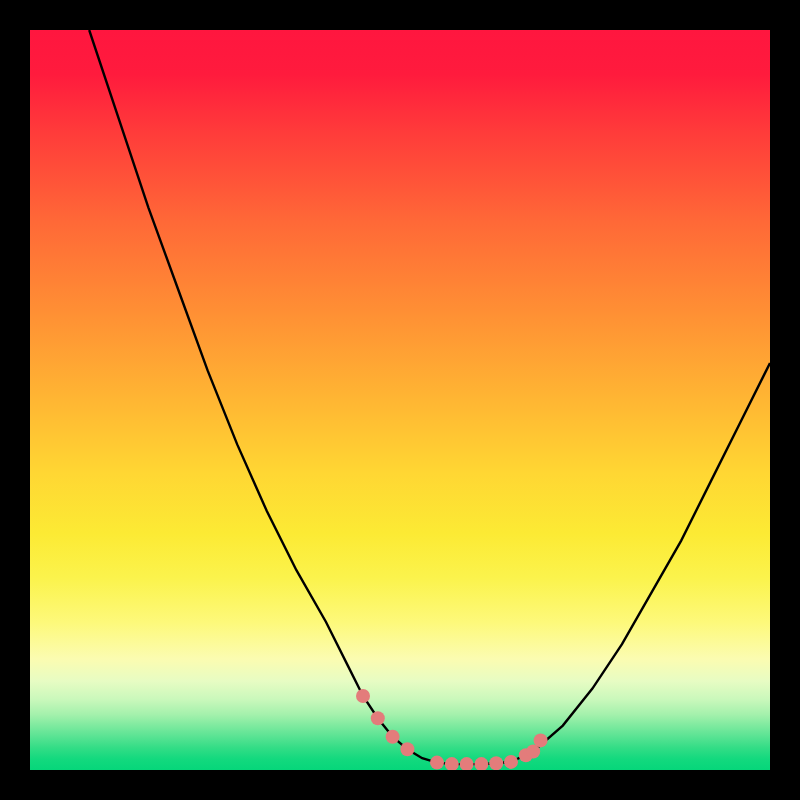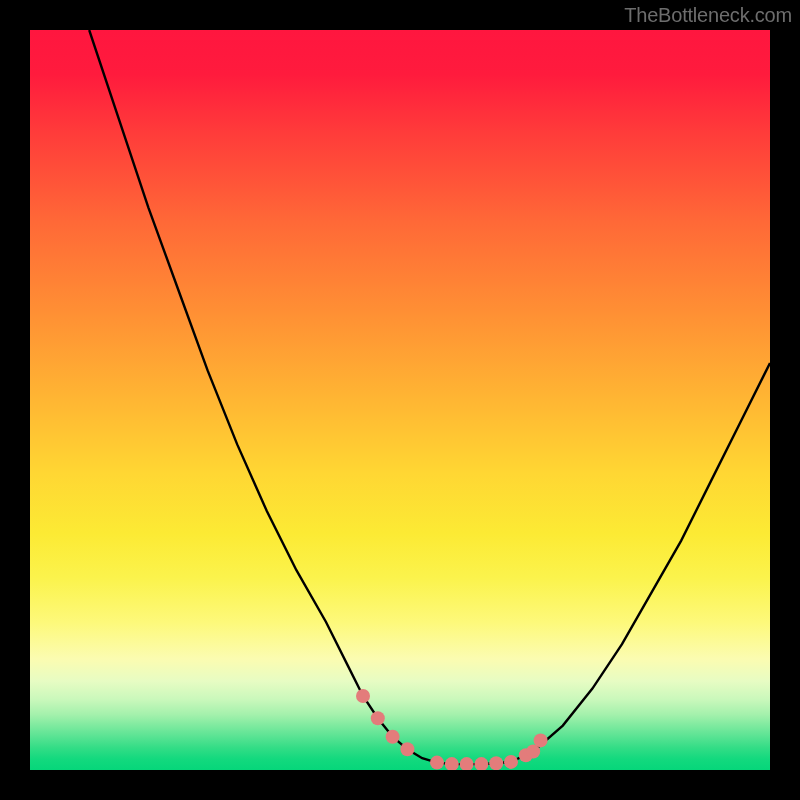--- a/index.html
+++ b/index.html
@@ -85,14 +85,13 @@
           <circle cx="451.4" cy="734.1" r="7" fill="#e37c7b"></circle>
           <circle cx="466.2" cy="733.3" r="7" fill="#e37c7b"></circle>
           <circle cx="481.0" cy="731.9" r="7" fill="#e37c7b"></circle>
           <circle cx="495.8" cy="725.2" r="7" fill="#e37c7b"></circle>
           <circle cx="503.2" cy="721.5" r="7" fill="#e37c7b"></circle>
           <circle cx="510.6" cy="710.4" r="7" fill="#e37c7b"></circle>
         </g>
     </svg>
   </div>
 
-  <div class="attribution">TheBottleneck.com</div>
 </div>
 
 </body></html>

